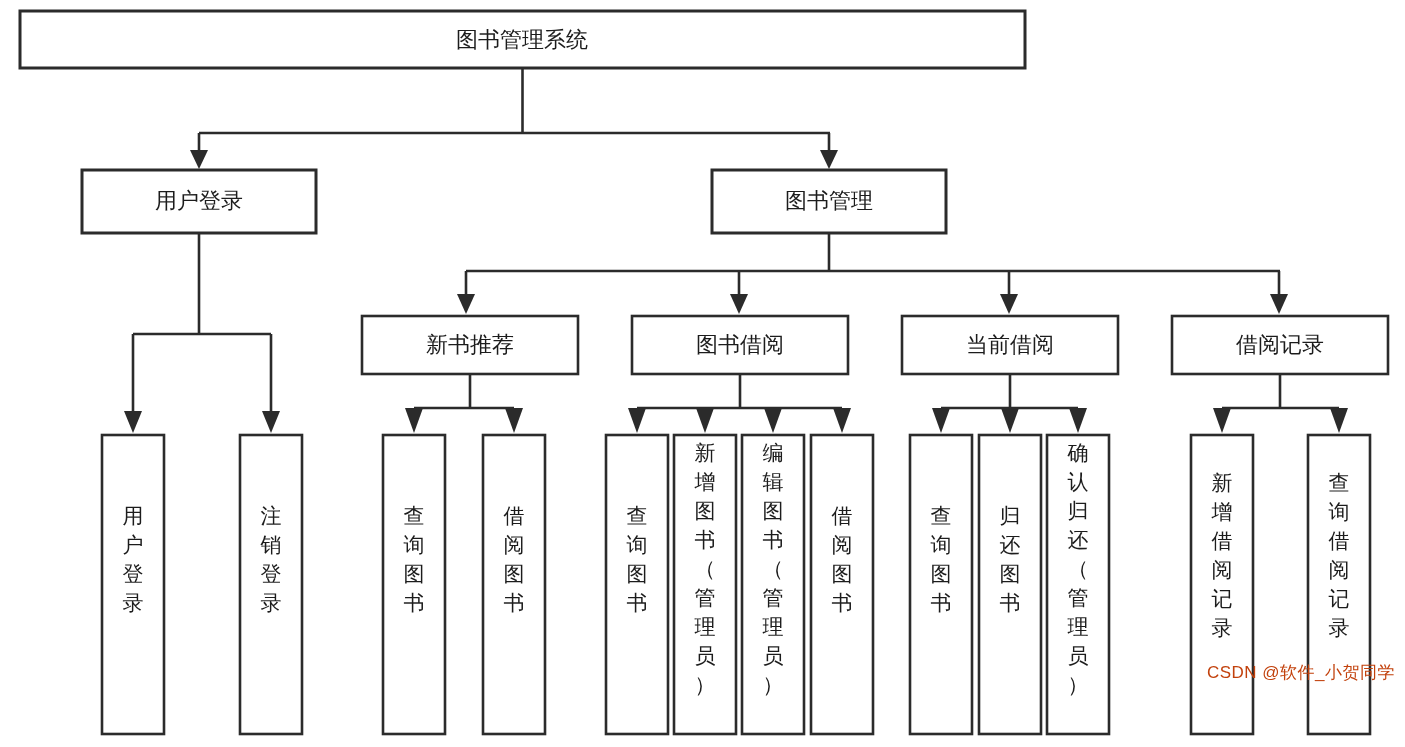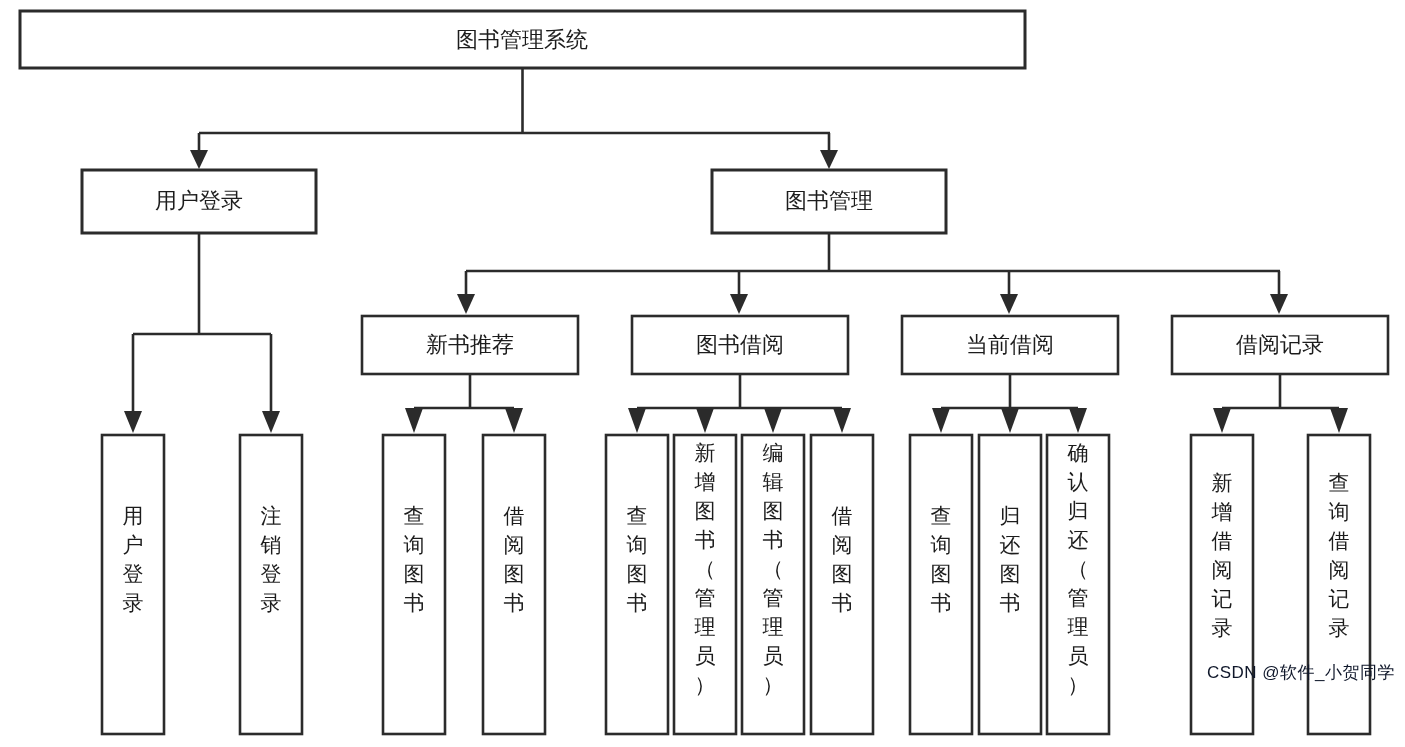--- a/index.html
+++ b/index.html
@@ -59,21 +59,21 @@
     font-size: 21px;
     fill: #1c1c1c;
     text-anchor: middle;
   }
   .watermark {
     position: absolute;
     right: 10px;
     bottom: 6px;
     font-family: "Liberation Sans", "DejaVu Sans", sans-serif;
     font-size: 17px;
-    color: #0f172a;
+    color: #c2410c;
     letter-spacing: 0.5px;
     white-space: nowrap;
     user-select: none;
   }
 </style>
 </head>
 <body>
 
 <div id="diagram-root">
   <svg class="tree" viewBox="0 0 1405 747" xmlns="http://www.w3.org/2000/svg">

